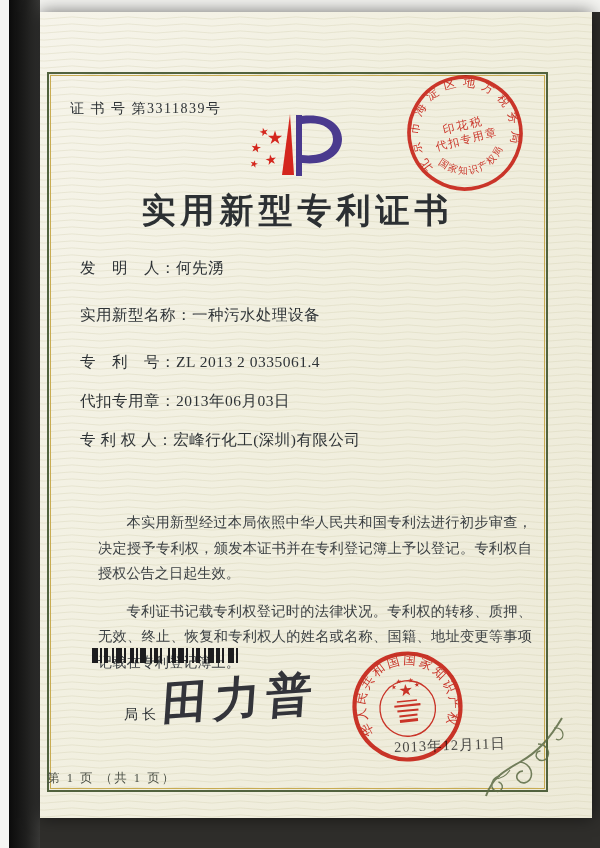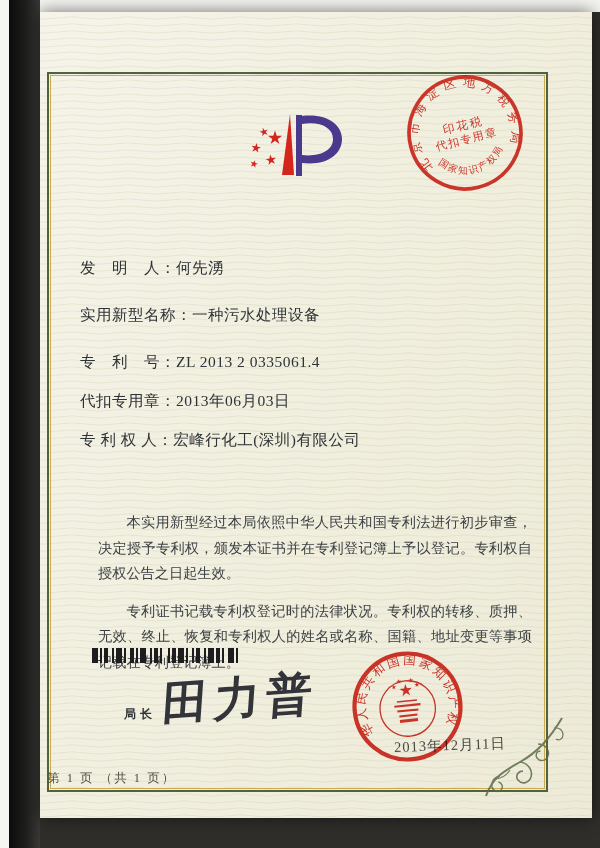--- a/index.html
+++ b/index.html
@@ -29,21 +29,21 @@
   .title{position:absolute;left:7px;right:44px;top:176px;text-align:center;
          font-size:34px;font-weight:700;letter-spacing:5px;color:#2c3033;z-index:2;}
   .fields{position:absolute;left:40px;top:246px;font-size:15.5px;letter-spacing:.5px;z-index:2;}
   .field-row{line-height:20px;white-space:nowrap;}
   .field-row:nth-child(1),.field-row:nth-child(2){margin-bottom:27px;}
   .field-row:nth-child(3),.field-row:nth-child(4),.field-row:nth-child(5){margin-bottom:19px;}
   .paras{position:absolute;left:46px;top:486px;width:458px;font-size:14.2px;
          line-height:25.5px;color:#3a3f42;text-align:justify;z-index:2;}
   .paras p{margin:12px;text-indent:2em;}
   .barcode{position:absolute;left:52px;top:636px;z-index:2;}
-  .director{position:absolute;left:84px;top:694px;font-size:12px;letter-spacing:4px;z-index:2;font-weight:bold;}
+  .director{position:absolute;left:84px;top:694px;font-size:14px;letter-spacing:4px;z-index:2;}
   .signature{position:absolute;left:122px;top:656px;font-size:46px;font-weight:600;color:#33343a;
              transform:rotate(-4deg) skewX(-8deg);z-index:3;letter-spacing:6px;}
   .footer{position:absolute;left:7px;right:44px;top:758px;text-align:left;
           font-size:12.5px;letter-spacing:2px;color:#4a4f45;z-index:2;}
   .seal-tax{position:absolute;left:364px;top:60px;width:122px;height:122px;
             transform:rotate(-14deg);z-index:5;opacity:.92;mix-blend-mode:multiply;}
   .seal-sipo{position:absolute;left:310px;top:637px;width:115px;height:115px;
              transform:rotate(-6deg);z-index:5;opacity:.93;mix-blend-mode:multiply;}
   .seal-date{position:absolute;left:330px;top:724px;width:160px;text-align:center;
              font-size:14.5px;color:#474744;letter-spacing:1px;z-index:4;transform:rotate(-2deg);}
@@ -63,37 +63,39 @@
   <div class="spine"></div>
 
   <div class="page">
 
     <svg class="texture" id="texture" width="552" height="806" viewBox="0 0 552 806">
         <path d="M-10 6 q14 2.2 28 0 q14 -2.2 28 0 q14 2.2 28 0 q14 -2.2 28 0 q14 2.2 28 0 q14 -2.2 28 0 q14 2.2 28 0 q14 -2.2 28 0 q14 2.2 28 0 q14 -2.2 28 0 q14 2.2 28 0 q14 -2.2 28 0 q14 2.2 28 0 q14 -2.2 28 0 q14 2.2 28 0 q14 -2.2 28 0 q14 2.2 28 0 q14 -2.2 28 0 q14 2.2 28 0 q14 -2.2 28 0 q14 2.2 28 0M-10 13 q14 2.2 28 0 q14 -2.2 28 0 q14 2.2 28 0 q14 -2.2 28 0 q14 2.2 28 0 q14 -2.2 28 0 q14 2.2 28 0 q14 -2.2 28 0 q14 2.2 28 0 q14 -2.2 28 0 q14 2.2 28 0 q14 -2.2 28 0 q14 2.2 28 0 q14 -2.2 28 0 q14 2.2 28 0 q14 -2.2 28 0 q14 2.2 28 0 q14 -2.2 28 0 q14 2.2 28 0 q14 -2.2 28 0 q14 2.2 28 0M-10 20 q14 2.2 28 0 q14 -2.2 28 0 q14 2.2 28 0 q14 -2.2 28 0 q14 2.2 28 0 q14 -2.2 28 0 q14 2.2 28 0 q14 -2.2 28 0 q14 2.2 28 0 q14 -2.2 28 0 q14 2.2 28 0 q14 -2.2 28 0 q14 2.2 28 0 q14 -2.2 28 0 q14 2.2 28 0 q14 -2.2 28 0 q14 2.2 28 0 q14 -2.2 28 0 q14 2.2 28 0 q14 -2.2 28 0 q14 2.2 28 0M-10 27 q14 2.2 28 0 q14 -2.2 28 0 q14 2.2 28 0 q14 -2.2 28 0 q14 2.2 28 0 q14 -2.2 28 0 q14 2.2 28 0 q14 -2.2 28 0 q14 2.2 28 0 q14 -2.2 28 0 q14 2.2 28 0 q14 -2.2 28 0 q14 2.2 28 0 q14 -2.2 28 0 q14 2.2 28 0 q14 -2.2 28 0 q14 2.2 28 0 q14 -2.2 28 0 q14 2.2 28 0 q14 -2.2 28 0 q14 2.2 28 0M-10 34 q14 2.2 28 0 q14 -2.2 28 0 q14 2.2 28 0 q14 -2.2 28 0 q14 2.2 28 0 q14 -2.2 28 0 q14 2.2 28 0 q14 -2.2 28 0 q14 2.2 28 0 q14 -2.2 28 0 q14 2.2 28 0 q14 -2.2 28 0 q14 2.2 28 0 q14 -2.2 28 0 q14 2.2 28 0 q14 -2.2 28 0 q14 2.2 28 0 q14 -2.2 28 0 q14 2.2 28 0 q14 -2.2 28 0 q14 2.2 28 0M-10 41 q14 2.2 28 0 q14 -2.2 28 0 q14 2.2 28 0 q14 -2.2 28 0 q14 2.2 28 0 q14 -2.2 28 0 q14 2.2 28 0 q14 -2.2 28 0 q14 2.2 28 0 q14 -2.2 28 0 q14 2.2 28 0 q14 -2.2 28 0 q14 2.2 28 0 q14 -2.2 28 0 q14 2.2 28 0 q14 -2.2 28 0 q14 2.2 28 0 q14 -2.2 28 0 q14 2.2 28 0 q14 -2.2 28 0 q14 2.2 28 0M-10 48 q14 2.2 28 0 q14 -2.2 28 0 q14 2.2 28 0 q14 -2.2 28 0 q14 2.2 28 0 q14 -2.2 28 0 q14 2.2 28 0 q14 -2.2 28 0 q14 2.2 28 0 q14 -2.2 28 0 q14 2.2 28 0 q14 -2.2 28 0 q14 2.2 28 0 q14 -2.2 28 0 q14 2.2 28 0 q14 -2.2 28 0 q14 2.2 28 0 q14 -2.2 28 0 q14 2.2 28 0 q14 -2.2 28 0 q14 2.2 28 0M-10 55 q14 2.2 28 0 q14 -2.2 28 0 q14 2.2 28 0 q14 -2.2 28 0 q14 2.2 28 0 q14 -2.2 28 0 q14 2.2 28 0 q14 -2.2 28 0 q14 2.2 28 0 q14 -2.2 28 0 q14 2.2 28 0 q14 -2.2 28 0 q14 2.2 28 0 q14 -2.2 28 0 q14 2.2 28 0 q14 -2.2 28 0 q14 2.2 28 0 q14 -2.2 28 0 q14 2.2 28 0 q14 -2.2 28 0 q14 2.2 28 0M-10 62 q14 2.2 28 0 q14 -2.2 28 0 q14 2.2 28 0 q14 -2.2 28 0 q14 2.2 28 0 q14 -2.2 28 0 q14 2.2 28 0 q14 -2.2 28 0 q14 2.2 28 0 q14 -2.2 28 0 q14 2.2 28 0 q14 -2.2 28 0 q14 2.2 28 0 q14 -2.2 28 0 q14 2.2 28 0 q14 -2.2 28 0 q14 2.2 28 0 q14 -2.2 28 0 q14 2.2 28 0 q14 -2.2 28 0 q14 2.2 28 0M-10 69 q14 2.2 28 0 q14 -2.2 28 0 q14 2.2 28 0 q14 -2.2 28 0 q14 2.2 28 0 q14 -2.2 28 0 q14 2.2 28 0 q14 -2.2 28 0 q14 2.2 28 0 q14 -2.2 28 0 q14 2.2 28 0 q14 -2.2 28 0 q14 2.2 28 0 q14 -2.2 28 0 q14 2.2 28 0 q14 -2.2 28 0 q14 2.2 28 0 q14 -2.2 28 0 q14 2.2 28 0 q14 -2.2 28 0 q14 2.2 28 0M-10 76 q14 2.2 28 0 q14 -2.2 28 0 q14 2.2 28 0 q14 -2.2 28 0 q14 2.2 28 0 q14 -2.2 28 0 q14 2.2 28 0 q14 -2.2 28 0 q14 2.2 28 0 q14 -2.2 28 0 q14 2.2 28 0 q14 -2.2 28 0 q14 2.2 28 0 q14 -2.2 28 0 q14 2.2 28 0 q14 -2.2 28 0 q14 2.2 28 0 q14 -2.2 28 0 q14 2.2 28 0 q14 -2.2 28 0 q14 2.2 28 0M-10 83 q14 2.2 28 0 q14 -2.2 28 0 q14 2.2 28 0 q14 -2.2 28 0 q14 2.2 28 0 q14 -2.2 28 0 q14 2.2 28 0 q14 -2.2 28 0 q14 2.2 28 0 q14 -2.2 28 0 q14 2.2 28 0 q14 -2.2 28 0 q14 2.2 28 0 q14 -2.2 28 0 q14 2.2 28 0 q14 -2.2 28 0 q14 2.2 28 0 q14 -2.2 28 0 q14 2.2 28 0 q14 -2.2 28 0 q14 2.2 28 0M-10 90 q14 2.2 28 0 q14 -2.2 28 0 q14 2.2 28 0 q14 -2.2 28 0 q14 2.2 28 0 q14 -2.2 28 0 q14 2.2 28 0 q14 -2.2 28 0 q14 2.2 28 0 q14 -2.2 28 0 q14 2.2 28 0 q14 -2.2 28 0 q14 2.2 28 0 q14 -2.2 28 0 q14 2.2 28 0 q14 -2.2 28 0 q14 2.2 28 0 q14 -2.2 28 0 q14 2.2 28 0 q14 -2.2 28 0 q14 2.2 28 0M-10 97 q14 2.2 28 0 q14 -2.2 28 0 q14 2.2 28 0 q14 -2.2 28 0 q14 2.2 28 0 q14 -2.2 28 0 q14 2.2 28 0 q14 -2.2 28 0 q14 2.2 28 0 q14 -2.2 28 0 q14 2.2 28 0 q14 -2.2 28 0 q14 2.2 28 0 q14 -2.2 28 0 q14 2.2 28 0 q14 -2.2 28 0 q14 2.2 28 0 q14 -2.2 28 0 q14 2.2 28 0 q14 -2.2 28 0 q14 2.2 28 0M-10 104 q14 2.2 28 0 q14 -2.2 28 0 q14 2.2 28 0 q14 -2.2 28 0 q14 2.2 28 0 q14 -2.2 28 0 q14 2.2 28 0 q14 -2.2 28 0 q14 2.2 28 0 q14 -2.2 28 0 q14 2.2 28 0 q14 -2.2 28 0 q14 2.2 28 0 q14 -2.2 28 0 q14 2.2 28 0 q14 -2.2 28 0 q14 2.2 28 0 q14 -2.2 28 0 q14 2.2 28 0 q14 -2.2 28 0 q14 2.2 28 0M-10 111 q14 2.2 28 0 q14 -2.2 28 0 q14 2.2 28 0 q14 -2.2 28 0 q14 2.2 28 0 q14 -2.2 28 0 q14 2.2 28 0 q14 -2.2 28 0 q14 2.2 28 0 q14 -2.2 28 0 q14 2.2 28 0 q14 -2.2 28 0 q14 2.2 28 0 q14 -2.2 28 0 q14 2.2 28 0 q14 -2.2 28 0 q14 2.2 28 0 q14 -2.2 28 0 q14 2.2 28 0 q14 -2.2 28 0 q14 2.2 28 0M-10 118 q14 2.2 28 0 q14 -2.2 28 0 q14 2.2 28 0 q14 -2.2 28 0 q14 2.2 28 0 q14 -2.2 28 0 q14 2.2 28 0 q14 -2.2 28 0 q14 2.2 28 0 q14 -2.2 28 0 q14 2.2 28 0 q14 -2.2 28 0 q14 2.2 28 0 q14 -2.2 28 0 q14 2.2 28 0 q14 -2.2 28 0 q14 2.2 28 0 q14 -2.2 28 0 q14 2.2 28 0 q14 -2.2 28 0 q14 2.2 28 0M-10 125 q14 2.2 28 0 q14 -2.2 28 0 q14 2.2 28 0 q14 -2.2 28 0 q14 2.2 28 0 q14 -2.2 28 0 q14 2.2 28 0 q14 -2.2 28 0 q14 2.2 28 0 q14 -2.2 28 0 q14 2.2 28 0 q14 -2.2 28 0 q14 2.2 28 0 q14 -2.2 28 0 q14 2.2 28 0 q14 -2.2 28 0 q14 2.2 28 0 q14 -2.2 28 0 q14 2.2 28 0 q14 -2.2 28 0 q14 2.2 28 0M-10 132 q14 2.2 28 0 q14 -2.2 28 0 q14 2.2 28 0 q14 -2.2 28 0 q14 2.2 28 0 q14 -2.2 28 0 q14 2.2 28 0 q14 -2.2 28 0 q14 2.2 28 0 q14 -2.2 28 0 q14 2.2 28 0 q14 -2.2 28 0 q14 2.2 28 0 q14 -2.2 28 0 q14 2.2 28 0 q14 -2.2 28 0 q14 2.2 28 0 q14 -2.2 28 0 q14 2.2 28 0 q14 -2.2 28 0 q14 2.2 28 0M-10 139 q14 2.2 28 0 q14 -2.2 28 0 q14 2.2 28 0 q14 -2.2 28 0 q14 2.2 28 0 q14 -2.2 28 0 q14 2.2 28 0 q14 -2.2 28 0 q14 2.2 28 0 q14 -2.2 28 0 q14 2.2 28 0 q14 -2.2 28 0 q14 2.2 28 0 q14 -2.2 28 0 q14 2.2 28 0 q14 -2.2 28 0 q14 2.2 28 0 q14 -2.2 28 0 q14 2.2 28 0 q14 -2.2 28 0 q14 2.2 28 0M-10 146 q14 2.2 28 0 q14 -2.2 28 0 q14 2.2 28 0 q14 -2.2 28 0 q14 2.2 28 0 q14 -2.2 28 0 q14 2.2 28 0 q14 -2.2 28 0 q14 2.2 28 0 q14 -2.2 28 0 q14 2.2 28 0 q14 -2.2 28 0 q14 2.2 28 0 q14 -2.2 28 0 q14 2.2 28 0 q14 -2.2 28 0 q14 2.2 28 0 q14 -2.2 28 0 q14 2.2 28 0 q14 -2.2 28 0 q14 2.2 28 0M-10 153 q14 2.2 28 0 q14 -2.2 28 0 q14 2.2 28 0 q14 -2.2 28 0 q14 2.2 28 0 q14 -2.2 28 0 q14 2.2 28 0 q14 -2.2 28 0 q14 2.2 28 0 q14 -2.2 28 0 q14 2.2 28 0 q14 -2.2 28 0 q14 2.2 28 0 q14 -2.2 28 0 q14 2.2 28 0 q14 -2.2 28 0 q14 2.2 28 0 q14 -2.2 28 0 q14 2.2 28 0 q14 -2.2 28 0 q14 2.2 28 0M-10 160 q14 2.2 28 0 q14 -2.2 28 0 q14 2.2 28 0 q14 -2.2 28 0 q14 2.2 28 0 q14 -2.2 28 0 q14 2.2 28 0 q14 -2.2 28 0 q14 2.2 28 0 q14 -2.2 28 0 q14 2.2 28 0 q14 -2.2 28 0 q14 2.2 28 0 q14 -2.2 28 0 q14 2.2 28 0 q14 -2.2 28 0 q14 2.2 28 0 q14 -2.2 28 0 q14 2.2 28 0 q14 -2.2 28 0 q14 2.2 28 0M-10 167 q14 2.2 28 0 q14 -2.2 28 0 q14 2.2 28 0 q14 -2.2 28 0 q14 2.2 28 0 q14 -2.2 28 0 q14 2.2 28 0 q14 -2.2 28 0 q14 2.2 28 0 q14 -2.2 28 0 q14 2.2 28 0 q14 -2.2 28 0 q14 2.2 28 0 q14 -2.2 28 0 q14 2.2 28 0 q14 -2.2 28 0 q14 2.2 28 0 q14 -2.2 28 0 q14 2.2 28 0 q14 -2.2 28 0 q14 2.2 28 0M-10 174 q14 2.2 28 0 q14 -2.2 28 0 q14 2.2 28 0 q14 -2.2 28 0 q14 2.2 28 0 q14 -2.2 28 0 q14 2.2 28 0 q14 -2.2 28 0 q14 2.2 28 0 q14 -2.2 28 0 q14 2.2 28 0 q14 -2.2 28 0 q14 2.2 28 0 q14 -2.2 28 0 q14 2.2 28 0 q14 -2.2 28 0 q14 2.2 28 0 q14 -2.2 28 0 q14 2.2 28 0 q14 -2.2 28 0 q14 2.2 28 0M-10 181 q14 2.2 28 0 q14 -2.2 28 0 q14 2.2 28 0 q14 -2.2 28 0 q14 2.2 28 0 q14 -2.2 28 0 q14 2.2 28 0 q14 -2.2 28 0 q14 2.2 28 0 q14 -2.2 28 0 q14 2.2 28 0 q14 -2.2 28 0 q14 2.2 28 0 q14 -2.2 28 0 q14 2.2 28 0 q14 -2.2 28 0 q14 2.2 28 0 q14 -2.2 28 0 q14 2.2 28 0 q14 -2.2 28 0 q14 2.2 28 0M-10 188 q14 2.2 28 0 q14 -2.2 28 0 q14 2.2 28 0 q14 -2.2 28 0 q14 2.2 28 0 q14 -2.2 28 0 q14 2.2 28 0 q14 -2.2 28 0 q14 2.2 28 0 q14 -2.2 28 0 q14 2.2 28 0 q14 -2.2 28 0 q14 2.2 28 0 q14 -2.2 28 0 q14 2.2 28 0 q14 -2.2 28 0 q14 2.2 28 0 q14 -2.2 28 0 q14 2.2 28 0 q14 -2.2 28 0 q14 2.2 28 0M-10 195 q14 2.2 28 0 q14 -2.2 28 0 q14 2.2 28 0 q14 -2.2 28 0 q14 2.2 28 0 q14 -2.2 28 0 q14 2.2 28 0 q14 -2.2 28 0 q14 2.2 28 0 q14 -2.2 28 0 q14 2.2 28 0 q14 -2.2 28 0 q14 2.2 28 0 q14 -2.2 28 0 q14 2.2 28 0 q14 -2.2 28 0 q14 2.2 28 0 q14 -2.2 28 0 q14 2.2 28 0 q14 -2.2 28 0 q14 2.2 28 0M-10 202 q14 2.2 28 0 q14 -2.2 28 0 q14 2.2 28 0 q14 -2.2 28 0 q14 2.2 28 0 q14 -2.2 28 0 q14 2.2 28 0 q14 -2.2 28 0 q14 2.2 28 0 q14 -2.2 28 0 q14 2.2 28 0 q14 -2.2 28 0 q14 2.2 28 0 q14 -2.2 28 0 q14 2.2 28 0 q14 -2.2 28 0 q14 2.2 28 0 q14 -2.2 28 0 q14 2.2 28 0 q14 -2.2 28 0 q14 2.2 28 0M-10 209 q14 2.2 28 0 q14 -2.2 28 0 q14 2.2 28 0 q14 -2.2 28 0 q14 2.2 28 0 q14 -2.2 28 0 q14 2.2 28 0 q14 -2.2 28 0 q14 2.2 28 0 q14 -2.2 28 0 q14 2.2 28 0 q14 -2.2 28 0 q14 2.2 28 0 q14 -2.2 28 0 q14 2.2 28 0 q14 -2.2 28 0 q14 2.2 28 0 q14 -2.2 28 0 q14 2.2 28 0 q14 -2.2 28 0 q14 2.2 28 0M-10 216 q14 2.2 28 0 q14 -2.2 28 0 q14 2.2 28 0 q14 -2.2 28 0 q14 2.2 28 0 q14 -2.2 28 0 q14 2.2 28 0 q14 -2.2 28 0 q14 2.2 28 0 q14 -2.2 28 0 q14 2.2 28 0 q14 -2.2 28 0 q14 2.2 28 0 q14 -2.2 28 0 q14 2.2 28 0 q14 -2.2 28 0 q14 2.2 28 0 q14 -2.2 28 0 q14 2.2 28 0 q14 -2.2 28 0 q14 2.2 28 0M-10 223 q14 2.2 28 0 q14 -2.2 28 0 q14 2.2 28 0 q14 -2.2 28 0 q14 2.2 28 0 q14 -2.2 28 0 q14 2.2 28 0 q14 -2.2 28 0 q14 2.2 28 0 q14 -2.2 28 0 q14 2.2 28 0 q14 -2.2 28 0 q14 2.2 28 0 q14 -2.2 28 0 q14 2.2 28 0 q14 -2.2 28 0 q14 2.2 28 0 q14 -2.2 28 0 q14 2.2 28 0 q14 -2.2 28 0 q14 2.2 28 0M-10 230 q14 2.2 28 0 q14 -2.2 28 0 q14 2.2 28 0 q14 -2.2 28 0 q14 2.2 28 0 q14 -2.2 28 0 q14 2.2 28 0 q14 -2.2 28 0 q14 2.2 28 0 q14 -2.2 28 0 q14 2.2 28 0 q14 -2.2 28 0 q14 2.2 28 0 q14 -2.2 28 0 q14 2.2 28 0 q14 -2.2 28 0 q14 2.2 28 0 q14 -2.2 28 0 q14 2.2 28 0 q14 -2.2 28 0 q14 2.2 28 0M-10 237 q14 2.2 28 0 q14 -2.2 28 0 q14 2.2 28 0 q14 -2.2 28 0 q14 2.2 28 0 q14 -2.2 28 0 q14 2.2 28 0 q14 -2.2 28 0 q14 2.2 28 0 q14 -2.2 28 0 q14 2.2 28 0 q14 -2.2 28 0 q14 2.2 28 0 q14 -2.2 28 0 q14 2.2 28 0 q14 -2.2 28 0 q14 2.2 28 0 q14 -2.2 28 0 q14 2.2 28 0 q14 -2.2 28 0 q14 2.2 28 0M-10 244 q14 2.2 28 0 q14 -2.2 28 0 q14 2.2 28 0 q14 -2.2 28 0 q14 2.2 28 0 q14 -2.2 28 0 q14 2.2 28 0 q14 -2.2 28 0 q14 2.2 28 0 q14 -2.2 28 0 q14 2.2 28 0 q14 -2.2 28 0 q14 2.2 28 0 q14 -2.2 28 0 q14 2.2 28 0 q14 -2.2 28 0 q14 2.2 28 0 q14 -2.2 28 0 q14 2.2 28 0 q14 -2.2 28 0 q14 2.2 28 0M-10 251 q14 2.2 28 0 q14 -2.2 28 0 q14 2.2 28 0 q14 -2.2 28 0 q14 2.2 28 0 q14 -2.2 28 0 q14 2.2 28 0 q14 -2.2 28 0 q14 2.2 28 0 q14 -2.2 28 0 q14 2.2 28 0 q14 -2.2 28 0 q14 2.2 28 0 q14 -2.2 28 0 q14 2.2 28 0 q14 -2.2 28 0 q14 2.2 28 0 q14 -2.2 28 0 q14 2.2 28 0 q14 -2.2 28 0 q14 2.2 28 0M-10 258 q14 2.2 28 0 q14 -2.2 28 0 q14 2.2 28 0 q14 -2.2 28 0 q14 2.2 28 0 q14 -2.2 28 0 q14 2.2 28 0 q14 -2.2 28 0 q14 2.2 28 0 q14 -2.2 28 0 q14 2.2 28 0 q14 -2.2 28 0 q14 2.2 28 0 q14 -2.2 28 0 q14 2.2 28 0 q14 -2.2 28 0 q14 2.2 28 0 q14 -2.2 28 0 q14 2.2 28 0 q14 -2.2 28 0 q14 2.2 28 0M-10 265 q14 2.2 28 0 q14 -2.2 28 0 q14 2.2 28 0 q14 -2.2 28 0 q14 2.2 28 0 q14 -2.2 28 0 q14 2.2 28 0 q14 -2.2 28 0 q14 2.2 28 0 q14 -2.2 28 0 q14 2.2 28 0 q14 -2.2 28 0 q14 2.2 28 0 q14 -2.2 28 0 q14 2.2 28 0 q14 -2.2 28 0 q14 2.2 28 0 q14 -2.2 28 0 q14 2.2 28 0 q14 -2.2 28 0 q14 2.2 28 0M-10 272 q14 2.2 28 0 q14 -2.2 28 0 q14 2.2 28 0 q14 -2.2 28 0 q14 2.2 28 0 q14 -2.2 28 0 q14 2.2 28 0 q14 -2.2 28 0 q14 2.2 28 0 q14 -2.2 28 0 q14 2.2 28 0 q14 -2.2 28 0 q14 2.2 28 0 q14 -2.2 28 0 q14 2.2 28 0 q14 -2.2 28 0 q14 2.2 28 0 q14 -2.2 28 0 q14 2.2 28 0 q14 -2.2 28 0 q14 2.2 28 0M-10 279 q14 2.2 28 0 q14 -2.2 28 0 q14 2.2 28 0 q14 -2.2 28 0 q14 2.2 28 0 q14 -2.2 28 0 q14 2.2 28 0 q14 -2.2 28 0 q14 2.2 28 0 q14 -2.2 28 0 q14 2.2 28 0 q14 -2.2 28 0 q14 2.2 28 0 q14 -2.2 28 0 q14 2.2 28 0 q14 -2.2 28 0 q14 2.2 28 0 q14 -2.2 28 0 q14 2.2 28 0 q14 -2.2 28 0 q14 2.2 28 0M-10 286 q14 2.2 28 0 q14 -2.2 28 0 q14 2.2 28 0 q14 -2.2 28 0 q14 2.2 28 0 q14 -2.2 28 0 q14 2.2 28 0 q14 -2.2 28 0 q14 2.2 28 0 q14 -2.2 28 0 q14 2.2 28 0 q14 -2.2 28 0 q14 2.2 28 0 q14 -2.2 28 0 q14 2.2 28 0 q14 -2.2 28 0 q14 2.2 28 0 q14 -2.2 28 0 q14 2.2 28 0 q14 -2.2 28 0 q14 2.2 28 0M-10 293 q14 2.2 28 0 q14 -2.2 28 0 q14 2.2 28 0 q14 -2.2 28 0 q14 2.2 28 0 q14 -2.2 28 0 q14 2.2 28 0 q14 -2.2 28 0 q14 2.2 28 0 q14 -2.2 28 0 q14 2.2 28 0 q14 -2.2 28 0 q14 2.2 28 0 q14 -2.2 28 0 q14 2.2 28 0 q14 -2.2 28 0 q14 2.2 28 0 q14 -2.2 28 0 q14 2.2 28 0 q14 -2.2 28 0 q14 2.2 28 0M-10 300 q14 2.2 28 0 q14 -2.2 28 0 q14 2.2 28 0 q14 -2.2 28 0 q14 2.2 28 0 q14 -2.2 28 0 q14 2.2 28 0 q14 -2.2 28 0 q14 2.2 28 0 q14 -2.2 28 0 q14 2.2 28 0 q14 -2.2 28 0 q14 2.2 28 0 q14 -2.2 28 0 q14 2.2 28 0 q14 -2.2 28 0 q14 2.2 28 0 q14 -2.2 28 0 q14 2.2 28 0 q14 -2.2 28 0 q14 2.2 28 0M-10 307 q14 2.2 28 0 q14 -2.2 28 0 q14 2.2 28 0 q14 -2.2 28 0 q14 2.2 28 0 q14 -2.2 28 0 q14 2.2 28 0 q14 -2.2 28 0 q14 2.2 28 0 q14 -2.2 28 0 q14 2.2 28 0 q14 -2.2 28 0 q14 2.2 28 0 q14 -2.2 28 0 q14 2.2 28 0 q14 -2.2 28 0 q14 2.2 28 0 q14 -2.2 28 0 q14 2.2 28 0 q14 -2.2 28 0 q14 2.2 28 0M-10 314 q14 2.2 28 0 q14 -2.2 28 0 q14 2.2 28 0 q14 -2.2 28 0 q14 2.2 28 0 q14 -2.2 28 0 q14 2.2 28 0 q14 -2.2 28 0 q14 2.2 28 0 q14 -2.2 28 0 q14 2.2 28 0 q14 -2.2 28 0 q14 2.2 28 0 q14 -2.2 28 0 q14 2.2 28 0 q14 -2.2 28 0 q14 2.2 28 0 q14 -2.2 28 0 q14 2.2 28 0 q14 -2.2 28 0 q14 2.2 28 0M-10 321 q14 2.2 28 0 q14 -2.2 28 0 q14 2.2 28 0 q14 -2.2 28 0 q14 2.2 28 0 q14 -2.2 28 0 q14 2.2 28 0 q14 -2.2 28 0 q14 2.2 28 0 q14 -2.2 28 0 q14 2.2 28 0 q14 -2.2 28 0 q14 2.2 28 0 q14 -2.2 28 0 q14 2.2 28 0 q14 -2.2 28 0 q14 2.2 28 0 q14 -2.2 28 0 q14 2.2 28 0 q14 -2.2 28 0 q14 2.2 28 0M-10 328 q14 2.2 28 0 q14 -2.2 28 0 q14 2.2 28 0 q14 -2.2 28 0 q14 2.2 28 0 q14 -2.2 28 0 q14 2.2 28 0 q14 -2.2 28 0 q14 2.2 28 0 q14 -2.2 28 0 q14 2.2 28 0 q14 -2.2 28 0 q14 2.2 28 0 q14 -2.2 28 0 q14 2.2 28 0 q14 -2.2 28 0 q14 2.2 28 0 q14 -2.2 28 0 q14 2.2 28 0 q14 -2.2 28 0 q14 2.2 28 0M-10 335 q14 2.2 28 0 q14 -2.2 28 0 q14 2.2 28 0 q14 -2.2 28 0 q14 2.2 28 0 q14 -2.2 28 0 q14 2.2 28 0 q14 -2.2 28 0 q14 2.2 28 0 q14 -2.2 28 0 q14 2.2 28 0 q14 -2.2 28 0 q14 2.2 28 0 q14 -2.2 28 0 q14 2.2 28 0 q14 -2.2 28 0 q14 2.2 28 0 q14 -2.2 28 0 q14 2.2 28 0 q14 -2.2 28 0 q14 2.2 28 0M-10 342 q14 2.2 28 0 q14 -2.2 28 0 q14 2.2 28 0 q14 -2.2 28 0 q14 2.2 28 0 q14 -2.2 28 0 q14 2.2 28 0 q14 -2.2 28 0 q14 2.2 28 0 q14 -2.2 28 0 q14 2.2 28 0 q14 -2.2 28 0 q14 2.2 28 0 q14 -2.2 28 0 q14 2.2 28 0 q14 -2.2 28 0 q14 2.2 28 0 q14 -2.2 28 0 q14 2.2 28 0 q14 -2.2 28 0 q14 2.2 28 0M-10 349 q14 2.2 28 0 q14 -2.2 28 0 q14 2.2 28 0 q14 -2.2 28 0 q14 2.2 28 0 q14 -2.2 28 0 q14 2.2 28 0 q14 -2.2 28 0 q14 2.2 28 0 q14 -2.2 28 0 q14 2.2 28 0 q14 -2.2 28 0 q14 2.2 28 0 q14 -2.2 28 0 q14 2.2 28 0 q14 -2.2 28 0 q14 2.2 28 0 q14 -2.2 28 0 q14 2.2 28 0 q14 -2.2 28 0 q14 2.2 28 0M-10 356 q14 2.2 28 0 q14 -2.2 28 0 q14 2.2 28 0 q14 -2.2 28 0 q14 2.2 28 0 q14 -2.2 28 0 q14 2.2 28 0 q14 -2.2 28 0 q14 2.2 28 0 q14 -2.2 28 0 q14 2.2 28 0 q14 -2.2 28 0 q14 2.2 28 0 q14 -2.2 28 0 q14 2.2 28 0 q14 -2.2 28 0 q14 2.2 28 0 q14 -2.2 28 0 q14 2.2 28 0 q14 -2.2 28 0 q14 2.2 28 0M-10 363 q14 2.2 28 0 q14 -2.2 28 0 q14 2.2 28 0 q14 -2.2 28 0 q14 2.2 28 0 q14 -2.2 28 0 q14 2.2 28 0 q14 -2.2 28 0 q14 2.2 28 0 q14 -2.2 28 0 q14 2.2 28 0 q14 -2.2 28 0 q14 2.2 28 0 q14 -2.2 28 0 q14 2.2 28 0 q14 -2.2 28 0 q14 2.2 28 0 q14 -2.2 28 0 q14 2.2 28 0 q14 -2.2 28 0 q14 2.2 28 0M-10 370 q14 2.2 28 0 q14 -2.2 28 0 q14 2.2 28 0 q14 -2.2 28 0 q14 2.2 28 0 q14 -2.2 28 0 q14 2.2 28 0 q14 -2.2 28 0 q14 2.2 28 0 q14 -2.2 28 0 q14 2.2 28 0 q14 -2.2 28 0 q14 2.2 28 0 q14 -2.2 28 0 q14 2.2 28 0 q14 -2.2 28 0 q14 2.2 28 0 q14 -2.2 28 0 q14 2.2 28 0 q14 -2.2 28 0 q14 2.2 28 0M-10 377 q14 2.2 28 0 q14 -2.2 28 0 q14 2.2 28 0 q14 -2.2 28 0 q14 2.2 28 0 q14 -2.2 28 0 q14 2.2 28 0 q14 -2.2 28 0 q14 2.2 28 0 q14 -2.2 28 0 q14 2.2 28 0 q14 -2.2 28 0 q14 2.2 28 0 q14 -2.2 28 0 q14 2.2 28 0 q14 -2.2 28 0 q14 2.2 28 0 q14 -2.2 28 0 q14 2.2 28 0 q14 -2.2 28 0 q14 2.2 28 0M-10 384 q14 2.2 28 0 q14 -2.2 28 0 q14 2.2 28 0 q14 -2.2 28 0 q14 2.2 28 0 q14 -2.2 28 0 q14 2.2 28 0 q14 -2.2 28 0 q14 2.2 28 0 q14 -2.2 28 0 q14 2.2 28 0 q14 -2.2 28 0 q14 2.2 28 0 q14 -2.2 28 0 q14 2.2 28 0 q14 -2.2 28 0 q14 2.2 28 0 q14 -2.2 28 0 q14 2.2 28 0 q14 -2.2 28 0 q14 2.2 28 0M-10 391 q14 2.2 28 0 q14 -2.2 28 0 q14 2.2 28 0 q14 -2.2 28 0 q14 2.2 28 0 q14 -2.2 28 0 q14 2.2 28 0 q14 -2.2 28 0 q14 2.2 28 0 q14 -2.2 28 0 q14 2.2 28 0 q14 -2.2 28 0 q14 2.2 28 0 q14 -2.2 28 0 q14 2.2 28 0 q14 -2.2 28 0 q14 2.2 28 0 q14 -2.2 28 0 q14 2.2 28 0 q14 -2.2 28 0 q14 2.2 28 0M-10 398 q14 2.2 28 0 q14 -2.2 28 0 q14 2.2 28 0 q14 -2.2 28 0 q14 2.2 28 0 q14 -2.2 28 0 q14 2.2 28 0 q14 -2.2 28 0 q14 2.2 28 0 q14 -2.2 28 0 q14 2.2 28 0 q14 -2.2 28 0 q14 2.2 28 0 q14 -2.2 28 0 q14 2.2 28 0 q14 -2.2 28 0 q14 2.2 28 0 q14 -2.2 28 0 q14 2.2 28 0 q14 -2.2 28 0 q14 2.2 28 0M-10 405 q14 2.2 28 0 q14 -2.2 28 0 q14 2.2 28 0 q14 -2.2 28 0 q14 2.2 28 0 q14 -2.2 28 0 q14 2.2 28 0 q14 -2.2 28 0 q14 2.2 28 0 q14 -2.2 28 0 q14 2.2 28 0 q14 -2.2 28 0 q14 2.2 28 0 q14 -2.2 28 0 q14 2.2 28 0 q14 -2.2 28 0 q14 2.2 28 0 q14 -2.2 28 0 q14 2.2 28 0 q14 -2.2 28 0 q14 2.2 28 0M-10 412 q14 2.2 28 0 q14 -2.2 28 0 q14 2.2 28 0 q14 -2.2 28 0 q14 2.2 28 0 q14 -2.2 28 0 q14 2.2 28 0 q14 -2.2 28 0 q14 2.2 28 0 q14 -2.2 28 0 q14 2.2 28 0 q14 -2.2 28 0 q14 2.2 28 0 q14 -2.2 28 0 q14 2.2 28 0 q14 -2.2 28 0 q14 2.2 28 0 q14 -2.2 28 0 q14 2.2 28 0 q14 -2.2 28 0 q14 2.2 28 0M-10 419 q14 2.2 28 0 q14 -2.2 28 0 q14 2.2 28 0 q14 -2.2 28 0 q14 2.2 28 0 q14 -2.2 28 0 q14 2.2 28 0 q14 -2.2 28 0 q14 2.2 28 0 q14 -2.2 28 0 q14 2.2 28 0 q14 -2.2 28 0 q14 2.2 28 0 q14 -2.2 28 0 q14 2.2 28 0 q14 -2.2 28 0 q14 2.2 28 0 q14 -2.2 28 0 q14 2.2 28 0 q14 -2.2 28 0 q14 2.2 28 0M-10 426 q14 2.2 28 0 q14 -2.2 28 0 q14 2.2 28 0 q14 -2.2 28 0 q14 2.2 28 0 q14 -2.2 28 0 q14 2.2 28 0 q14 -2.2 28 0 q14 2.2 28 0 q14 -2.2 28 0 q14 2.2 28 0 q14 -2.2 28 0 q14 2.2 28 0 q14 -2.2 28 0 q14 2.2 28 0 q14 -2.2 28 0 q14 2.2 28 0 q14 -2.2 28 0 q14 2.2 28 0 q14 -2.2 28 0 q14 2.2 28 0M-10 433 q14 2.2 28 0 q14 -2.2 28 0 q14 2.2 28 0 q14 -2.2 28 0 q14 2.2 28 0 q14 -2.2 28 0 q14 2.2 28 0 q14 -2.2 28 0 q14 2.2 28 0 q14 -2.2 28 0 q14 2.2 28 0 q14 -2.2 28 0 q14 2.2 28 0 q14 -2.2 28 0 q14 2.2 28 0 q14 -2.2 28 0 q14 2.2 28 0 q14 -2.2 28 0 q14 2.2 28 0 q14 -2.2 28 0 q14 2.2 28 0M-10 440 q14 2.2 28 0 q14 -2.2 28 0 q14 2.2 28 0 q14 -2.2 28 0 q14 2.2 28 0 q14 -2.2 28 0 q14 2.2 28 0 q14 -2.2 28 0 q14 2.2 28 0 q14 -2.2 28 0 q14 2.2 28 0 q14 -2.2 28 0 q14 2.2 28 0 q14 -2.2 28 0 q14 2.2 28 0 q14 -2.2 28 0 q14 2.2 28 0 q14 -2.2 28 0 q14 2.2 28 0 q14 -2.2 28 0 q14 2.2 28 0M-10 447 q14 2.2 28 0 q14 -2.2 28 0 q14 2.2 28 0 q14 -2.2 28 0 q14 2.2 28 0 q14 -2.2 28 0 q14 2.2 28 0 q14 -2.2 28 0 q14 2.2 28 0 q14 -2.2 28 0 q14 2.2 28 0 q14 -2.2 28 0 q14 2.2 28 0 q14 -2.2 28 0 q14 2.2 28 0 q14 -2.2 28 0 q14 2.2 28 0 q14 -2.2 28 0 q14 2.2 28 0 q14 -2.2 28 0 q14 2.2 28 0M-10 454 q14 2.2 28 0 q14 -2.2 28 0 q14 2.2 28 0 q14 -2.2 28 0 q14 2.2 28 0 q14 -2.2 28 0 q14 2.2 28 0 q14 -2.2 28 0 q14 2.2 28 0 q14 -2.2 28 0 q14 2.2 28 0 q14 -2.2 28 0 q14 2.2 28 0 q14 -2.2 28 0 q14 2.2 28 0 q14 -2.2 28 0 q14 2.2 28 0 q14 -2.2 28 0 q14 2.2 28 0 q14 -2.2 28 0 q14 2.2 28 0M-10 461 q14 2.2 28 0 q14 -2.2 28 0 q14 2.2 28 0 q14 -2.2 28 0 q14 2.2 28 0 q14 -2.2 28 0 q14 2.2 28 0 q14 -2.2 28 0 q14 2.2 28 0 q14 -2.2 28 0 q14 2.2 28 0 q14 -2.2 28 0 q14 2.2 28 0 q14 -2.2 28 0 q14 2.2 28 0 q14 -2.2 28 0 q14 2.2 28 0 q14 -2.2 28 0 q14 2.2 28 0 q14 -2.2 28 0 q14 2.2 28 0M-10 468 q14 2.2 28 0 q14 -2.2 28 0 q14 2.2 28 0 q14 -2.2 28 0 q14 2.2 28 0 q14 -2.2 28 0 q14 2.2 28 0 q14 -2.2 28 0 q14 2.2 28 0 q14 -2.2 28 0 q14 2.2 28 0 q14 -2.2 28 0 q14 2.2 28 0 q14 -2.2 28 0 q14 2.2 28 0 q14 -2.2 28 0 q14 2.2 28 0 q14 -2.2 28 0 q14 2.2 28 0 q14 -2.2 28 0 q14 2.2 28 0M-10 475 q14 2.2 28 0 q14 -2.2 28 0 q14 2.2 28 0 q14 -2.2 28 0 q14 2.2 28 0 q14 -2.2 28 0 q14 2.2 28 0 q14 -2.2 28 0 q14 2.2 28 0 q14 -2.2 28 0 q14 2.2 28 0 q14 -2.2 28 0 q14 2.2 28 0 q14 -2.2 28 0 q14 2.2 28 0 q14 -2.2 28 0 q14 2.2 28 0 q14 -2.2 28 0 q14 2.2 28 0 q14 -2.2 28 0 q14 2.2 28 0M-10 482 q14 2.2 28 0 q14 -2.2 28 0 q14 2.2 28 0 q14 -2.2 28 0 q14 2.2 28 0 q14 -2.2 28 0 q14 2.2 28 0 q14 -2.2 28 0 q14 2.2 28 0 q14 -2.2 28 0 q14 2.2 28 0 q14 -2.2 28 0 q14 2.2 28 0 q14 -2.2 28 0 q14 2.2 28 0 q14 -2.2 28 0 q14 2.2 28 0 q14 -2.2 28 0 q14 2.2 28 0 q14 -2.2 28 0 q14 2.2 28 0M-10 489 q14 2.2 28 0 q14 -2.2 28 0 q14 2.2 28 0 q14 -2.2 28 0 q14 2.2 28 0 q14 -2.2 28 0 q14 2.2 28 0 q14 -2.2 28 0 q14 2.2 28 0 q14 -2.2 28 0 q14 2.2 28 0 q14 -2.2 28 0 q14 2.2 28 0 q14 -2.2 28 0 q14 2.2 28 0 q14 -2.2 28 0 q14 2.2 28 0 q14 -2.2 28 0 q14 2.2 28 0 q14 -2.2 28 0 q14 2.2 28 0M-10 496 q14 2.2 28 0 q14 -2.2 28 0 q14 2.2 28 0 q14 -2.2 28 0 q14 2.2 28 0 q14 -2.2 28 0 q14 2.2 28 0 q14 -2.2 28 0 q14 2.2 28 0 q14 -2.2 28 0 q14 2.2 28 0 q14 -2.2 28 0 q14 2.2 28 0 q14 -2.2 28 0 q14 2.2 28 0 q14 -2.2 28 0 q14 2.2 28 0 q14 -2.2 28 0 q14 2.2 28 0 q14 -2.2 28 0 q14 2.2 28 0M-10 503 q14 2.2 28 0 q14 -2.2 28 0 q14 2.2 28 0 q14 -2.2 28 0 q14 2.2 28 0 q14 -2.2 28 0 q14 2.2 28 0 q14 -2.2 28 0 q14 2.2 28 0 q14 -2.2 28 0 q14 2.2 28 0 q14 -2.2 28 0 q14 2.2 28 0 q14 -2.2 28 0 q14 2.2 28 0 q14 -2.2 28 0 q14 2.2 28 0 q14 -2.2 28 0 q14 2.2 28 0 q14 -2.2 28 0 q14 2.2 28 0M-10 510 q14 2.2 28 0 q14 -2.2 28 0 q14 2.2 28 0 q14 -2.2 28 0 q14 2.2 28 0 q14 -2.2 28 0 q14 2.2 28 0 q14 -2.2 28 0 q14 2.2 28 0 q14 -2.2 28 0 q14 2.2 28 0 q14 -2.2 28 0 q14 2.2 28 0 q14 -2.2 28 0 q14 2.2 28 0 q14 -2.2 28 0 q14 2.2 28 0 q14 -2.2 28 0 q14 2.2 28 0 q14 -2.2 28 0 q14 2.2 28 0M-10 517 q14 2.2 28 0 q14 -2.2 28 0 q14 2.2 28 0 q14 -2.2 28 0 q14 2.2 28 0 q14 -2.2 28 0 q14 2.2 28 0 q14 -2.2 28 0 q14 2.2 28 0 q14 -2.2 28 0 q14 2.2 28 0 q14 -2.2 28 0 q14 2.2 28 0 q14 -2.2 28 0 q14 2.2 28 0 q14 -2.2 28 0 q14 2.2 28 0 q14 -2.2 28 0 q14 2.2 28 0 q14 -2.2 28 0 q14 2.2 28 0M-10 524 q14 2.2 28 0 q14 -2.2 28 0 q14 2.2 28 0 q14 -2.2 28 0 q14 2.2 28 0 q14 -2.2 28 0 q14 2.2 28 0 q14 -2.2 28 0 q14 2.2 28 0 q14 -2.2 28 0 q14 2.2 28 0 q14 -2.2 28 0 q14 2.2 28 0 q14 -2.2 28 0 q14 2.2 28 0 q14 -2.2 28 0 q14 2.2 28 0 q14 -2.2 28 0 q14 2.2 28 0 q14 -2.2 28 0 q14 2.2 28 0M-10 531 q14 2.2 28 0 q14 -2.2 28 0 q14 2.2 28 0 q14 -2.2 28 0 q14 2.2 28 0 q14 -2.2 28 0 q14 2.2 28 0 q14 -2.2 28 0 q14 2.2 28 0 q14 -2.2 28 0 q14 2.2 28 0 q14 -2.2 28 0 q14 2.2 28 0 q14 -2.2 28 0 q14 2.2 28 0 q14 -2.2 28 0 q14 2.2 28 0 q14 -2.2 28 0 q14 2.2 28 0 q14 -2.2 28 0 q14 2.2 28 0M-10 538 q14 2.2 28 0 q14 -2.2 28 0 q14 2.2 28 0 q14 -2.2 28 0 q14 2.2 28 0 q14 -2.2 28 0 q14 2.2 28 0 q14 -2.2 28 0 q14 2.2 28 0 q14 -2.2 28 0 q14 2.2 28 0 q14 -2.2 28 0 q14 2.2 28 0 q14 -2.2 28 0 q14 2.2 28 0 q14 -2.2 28 0 q14 2.2 28 0 q14 -2.2 28 0 q14 2.2 28 0 q14 -2.2 28 0 q14 2.2 28 0M-10 545 q14 2.2 28 0 q14 -2.2 28 0 q14 2.2 28 0 q14 -2.2 28 0 q14 2.2 28 0 q14 -2.2 28 0 q14 2.2 28 0 q14 -2.2 28 0 q14 2.2 28 0 q14 -2.2 28 0 q14 2.2 28 0 q14 -2.2 28 0 q14 2.2 28 0 q14 -2.2 28 0 q14 2.2 28 0 q14 -2.2 28 0 q14 2.2 28 0 q14 -2.2 28 0 q14 2.2 28 0 q14 -2.2 28 0 q14 2.2 28 0M-10 552 q14 2.2 28 0 q14 -2.2 28 0 q14 2.2 28 0 q14 -2.2 28 0 q14 2.2 28 0 q14 -2.2 28 0 q14 2.2 28 0 q14 -2.2 28 0 q14 2.2 28 0 q14 -2.2 28 0 q14 2.2 28 0 q14 -2.2 28 0 q14 2.2 28 0 q14 -2.2 28 0 q14 2.2 28 0 q14 -2.2 28 0 q14 2.2 28 0 q14 -2.2 28 0 q14 2.2 28 0 q14 -2.2 28 0 q14 2.2 28 0M-10 559 q14 2.2 28 0 q14 -2.2 28 0 q14 2.2 28 0 q14 -2.2 28 0 q14 2.2 28 0 q14 -2.2 28 0 q14 2.2 28 0 q14 -2.2 28 0 q14 2.2 28 0 q14 -2.2 28 0 q14 2.2 28 0 q14 -2.2 28 0 q14 2.2 28 0 q14 -2.2 28 0 q14 2.2 28 0 q14 -2.2 28 0 q14 2.2 28 0 q14 -2.2 28 0 q14 2.2 28 0 q14 -2.2 28 0 q14 2.2 28 0M-10 566 q14 2.2 28 0 q14 -2.2 28 0 q14 2.2 28 0 q14 -2.2 28 0 q14 2.2 28 0 q14 -2.2 28 0 q14 2.2 28 0 q14 -2.2 28 0 q14 2.2 28 0 q14 -2.2 28 0 q14 2.2 28 0 q14 -2.2 28 0 q14 2.2 28 0 q14 -2.2 28 0 q14 2.2 28 0 q14 -2.2 28 0 q14 2.2 28 0 q14 -2.2 28 0 q14 2.2 28 0 q14 -2.2 28 0 q14 2.2 28 0M-10 573 q14 2.2 28 0 q14 -2.2 28 0 q14 2.2 28 0 q14 -2.2 28 0 q14 2.2 28 0 q14 -2.2 28 0 q14 2.2 28 0 q14 -2.2 28 0 q14 2.2 28 0 q14 -2.2 28 0 q14 2.2 28 0 q14 -2.2 28 0 q14 2.2 28 0 q14 -2.2 28 0 q14 2.2 28 0 q14 -2.2 28 0 q14 2.2 28 0 q14 -2.2 28 0 q14 2.2 28 0 q14 -2.2 28 0 q14 2.2 28 0M-10 580 q14 2.2 28 0 q14 -2.2 28 0 q14 2.2 28 0 q14 -2.2 28 0 q14 2.2 28 0 q14 -2.2 28 0 q14 2.2 28 0 q14 -2.2 28 0 q14 2.2 28 0 q14 -2.2 28 0 q14 2.2 28 0 q14 -2.2 28 0 q14 2.2 28 0 q14 -2.2 28 0 q14 2.2 28 0 q14 -2.2 28 0 q14 2.2 28 0 q14 -2.2 28 0 q14 2.2 28 0 q14 -2.2 28 0 q14 2.2 28 0M-10 587 q14 2.2 28 0 q14 -2.2 28 0 q14 2.2 28 0 q14 -2.2 28 0 q14 2.2 28 0 q14 -2.2 28 0 q14 2.2 28 0 q14 -2.2 28 0 q14 2.2 28 0 q14 -2.2 28 0 q14 2.2 28 0 q14 -2.2 28 0 q14 2.2 28 0 q14 -2.2 28 0 q14 2.2 28 0 q14 -2.2 28 0 q14 2.2 28 0 q14 -2.2 28 0 q14 2.2 28 0 q14 -2.2 28 0 q14 2.2 28 0M-10 594 q14 2.2 28 0 q14 -2.2 28 0 q14 2.2 28 0 q14 -2.2 28 0 q14 2.2 28 0 q14 -2.2 28 0 q14 2.2 28 0 q14 -2.2 28 0 q14 2.2 28 0 q14 -2.2 28 0 q14 2.2 28 0 q14 -2.2 28 0 q14 2.2 28 0 q14 -2.2 28 0 q14 2.2 28 0 q14 -2.2 28 0 q14 2.2 28 0 q14 -2.2 28 0 q14 2.2 28 0 q14 -2.2 28 0 q14 2.2 28 0M-10 601 q14 2.2 28 0 q14 -2.2 28 0 q14 2.2 28 0 q14 -2.2 28 0 q14 2.2 28 0 q14 -2.2 28 0 q14 2.2 28 0 q14 -2.2 28 0 q14 2.2 28 0 q14 -2.2 28 0 q14 2.2 28 0 q14 -2.2 28 0 q14 2.2 28 0 q14 -2.2 28 0 q14 2.2 28 0 q14 -2.2 28 0 q14 2.2 28 0 q14 -2.2 28 0 q14 2.2 28 0 q14 -2.2 28 0 q14 2.2 28 0M-10 608 q14 2.2 28 0 q14 -2.2 28 0 q14 2.2 28 0 q14 -2.2 28 0 q14 2.2 28 0 q14 -2.2 28 0 q14 2.2 28 0 q14 -2.2 28 0 q14 2.2 28 0 q14 -2.2 28 0 q14 2.2 28 0 q14 -2.2 28 0 q14 2.2 28 0 q14 -2.2 28 0 q14 2.2 28 0 q14 -2.2 28 0 q14 2.2 28 0 q14 -2.2 28 0 q14 2.2 28 0 q14 -2.2 28 0 q14 2.2 28 0M-10 615 q14 2.2 28 0 q14 -2.2 28 0 q14 2.2 28 0 q14 -2.2 28 0 q14 2.2 28 0 q14 -2.2 28 0 q14 2.2 28 0 q14 -2.2 28 0 q14 2.2 28 0 q14 -2.2 28 0 q14 2.2 28 0 q14 -2.2 28 0 q14 2.2 28 0 q14 -2.2 28 0 q14 2.2 28 0 q14 -2.2 28 0 q14 2.2 28 0 q14 -2.2 28 0 q14 2.2 28 0 q14 -2.2 28 0 q14 2.2 28 0M-10 622 q14 2.2 28 0 q14 -2.2 28 0 q14 2.2 28 0 q14 -2.2 28 0 q14 2.2 28 0 q14 -2.2 28 0 q14 2.2 28 0 q14 -2.2 28 0 q14 2.2 28 0 q14 -2.2 28 0 q14 2.2 28 0 q14 -2.2 28 0 q14 2.2 28 0 q14 -2.2 28 0 q14 2.2 28 0 q14 -2.2 28 0 q14 2.2 28 0 q14 -2.2 28 0 q14 2.2 28 0 q14 -2.2 28 0 q14 2.2 28 0M-10 629 q14 2.2 28 0 q14 -2.2 28 0 q14 2.2 28 0 q14 -2.2 28 0 q14 2.2 28 0 q14 -2.2 28 0 q14 2.2 28 0 q14 -2.2 28 0 q14 2.2 28 0 q14 -2.2 28 0 q14 2.2 28 0 q14 -2.2 28 0 q14 2.2 28 0 q14 -2.2 28 0 q14 2.2 28 0 q14 -2.2 28 0 q14 2.2 28 0 q14 -2.2 28 0 q14 2.2 28 0 q14 -2.2 28 0 q14 2.2 28 0M-10 636 q14 2.2 28 0 q14 -2.2 28 0 q14 2.2 28 0 q14 -2.2 28 0 q14 2.2 28 0 q14 -2.2 28 0 q14 2.2 28 0 q14 -2.2 28 0 q14 2.2 28 0 q14 -2.2 28 0 q14 2.2 28 0 q14 -2.2 28 0 q14 2.2 28 0 q14 -2.2 28 0 q14 2.2 28 0 q14 -2.2 28 0 q14 2.2 28 0 q14 -2.2 28 0 q14 2.2 28 0 q14 -2.2 28 0 q14 2.2 28 0M-10 643 q14 2.2 28 0 q14 -2.2 28 0 q14 2.2 28 0 q14 -2.2 28 0 q14 2.2 28 0 q14 -2.2 28 0 q14 2.2 28 0 q14 -2.2 28 0 q14 2.2 28 0 q14 -2.2 28 0 q14 2.2 28 0 q14 -2.2 28 0 q14 2.2 28 0 q14 -2.2 28 0 q14 2.2 28 0 q14 -2.2 28 0 q14 2.2 28 0 q14 -2.2 28 0 q14 2.2 28 0 q14 -2.2 28 0 q14 2.2 28 0M-10 650 q14 2.2 28 0 q14 -2.2 28 0 q14 2.2 28 0 q14 -2.2 28 0 q14 2.2 28 0 q14 -2.2 28 0 q14 2.2 28 0 q14 -2.2 28 0 q14 2.2 28 0 q14 -2.2 28 0 q14 2.2 28 0 q14 -2.2 28 0 q14 2.2 28 0 q14 -2.2 28 0 q14 2.2 28 0 q14 -2.2 28 0 q14 2.2 28 0 q14 -2.2 28 0 q14 2.2 28 0 q14 -2.2 28 0 q14 2.2 28 0M-10 657 q14 2.2 28 0 q14 -2.2 28 0 q14 2.2 28 0 q14 -2.2 28 0 q14 2.2 28 0 q14 -2.2 28 0 q14 2.2 28 0 q14 -2.2 28 0 q14 2.2 28 0 q14 -2.2 28 0 q14 2.2 28 0 q14 -2.2 28 0 q14 2.2 28 0 q14 -2.2 28 0 q14 2.2 28 0 q14 -2.2 28 0 q14 2.2 28 0 q14 -2.2 28 0 q14 2.2 28 0 q14 -2.2 28 0 q14 2.2 28 0M-10 664 q14 2.2 28 0 q14 -2.2 28 0 q14 2.2 28 0 q14 -2.2 28 0 q14 2.2 28 0 q14 -2.2 28 0 q14 2.2 28 0 q14 -2.2 28 0 q14 2.2 28 0 q14 -2.2 28 0 q14 2.2 28 0 q14 -2.2 28 0 q14 2.2 28 0 q14 -2.2 28 0 q14 2.2 28 0 q14 -2.2 28 0 q14 2.2 28 0 q14 -2.2 28 0 q14 2.2 28 0 q14 -2.2 28 0 q14 2.2 28 0M-10 671 q14 2.2 28 0 q14 -2.2 28 0 q14 2.2 28 0 q14 -2.2 28 0 q14 2.2 28 0 q14 -2.2 28 0 q14 2.2 28 0 q14 -2.2 28 0 q14 2.2 28 0 q14 -2.2 28 0 q14 2.2 28 0 q14 -2.2 28 0 q14 2.2 28 0 q14 -2.2 28 0 q14 2.2 28 0 q14 -2.2 28 0 q14 2.2 28 0 q14 -2.2 28 0 q14 2.2 28 0 q14 -2.2 28 0 q14 2.2 28 0M-10 678 q14 2.2 28 0 q14 -2.2 28 0 q14 2.2 28 0 q14 -2.2 28 0 q14 2.2 28 0 q14 -2.2 28 0 q14 2.2 28 0 q14 -2.2 28 0 q14 2.2 28 0 q14 -2.2 28 0 q14 2.2 28 0 q14 -2.2 28 0 q14 2.2 28 0 q14 -2.2 28 0 q14 2.2 28 0 q14 -2.2 28 0 q14 2.2 28 0 q14 -2.2 28 0 q14 2.2 28 0 q14 -2.2 28 0 q14 2.2 28 0M-10 685 q14 2.2 28 0 q14 -2.2 28 0 q14 2.2 28 0 q14 -2.2 28 0 q14 2.2 28 0 q14 -2.2 28 0 q14 2.2 28 0 q14 -2.2 28 0 q14 2.2 28 0 q14 -2.2 28 0 q14 2.2 28 0 q14 -2.2 28 0 q14 2.2 28 0 q14 -2.2 28 0 q14 2.2 28 0 q14 -2.2 28 0 q14 2.2 28 0 q14 -2.2 28 0 q14 2.2 28 0 q14 -2.2 28 0 q14 2.2 28 0M-10 692 q14 2.2 28 0 q14 -2.2 28 0 q14 2.2 28 0 q14 -2.2 28 0 q14 2.2 28 0 q14 -2.2 28 0 q14 2.2 28 0 q14 -2.2 28 0 q14 2.2 28 0 q14 -2.2 28 0 q14 2.2 28 0 q14 -2.2 28 0 q14 2.2 28 0 q14 -2.2 28 0 q14 2.2 28 0 q14 -2.2 28 0 q14 2.2 28 0 q14 -2.2 28 0 q14 2.2 28 0 q14 -2.2 28 0 q14 2.2 28 0M-10 699 q14 2.2 28 0 q14 -2.2 28 0 q14 2.2 28 0 q14 -2.2 28 0 q14 2.2 28 0 q14 -2.2 28 0 q14 2.2 28 0 q14 -2.2 28 0 q14 2.2 28 0 q14 -2.2 28 0 q14 2.2 28 0 q14 -2.2 28 0 q14 2.2 28 0 q14 -2.2 28 0 q14 2.2 28 0 q14 -2.2 28 0 q14 2.2 28 0 q14 -2.2 28 0 q14 2.2 28 0 q14 -2.2 28 0 q14 2.2 28 0M-10 706 q14 2.2 28 0 q14 -2.2 28 0 q14 2.2 28 0 q14 -2.2 28 0 q14 2.2 28 0 q14 -2.2 28 0 q14 2.2 28 0 q14 -2.2 28 0 q14 2.2 28 0 q14 -2.2 28 0 q14 2.2 28 0 q14 -2.2 28 0 q14 2.2 28 0 q14 -2.2 28 0 q14 2.2 28 0 q14 -2.2 28 0 q14 2.2 28 0 q14 -2.2 28 0 q14 2.2 28 0 q14 -2.2 28 0 q14 2.2 28 0M-10 713 q14 2.2 28 0 q14 -2.2 28 0 q14 2.2 28 0 q14 -2.2 28 0 q14 2.2 28 0 q14 -2.2 28 0 q14 2.2 28 0 q14 -2.2 28 0 q14 2.2 28 0 q14 -2.2 28 0 q14 2.2 28 0 q14 -2.2 28 0 q14 2.2 28 0 q14 -2.2 28 0 q14 2.2 28 0 q14 -2.2 28 0 q14 2.2 28 0 q14 -2.2 28 0 q14 2.2 28 0 q14 -2.2 28 0 q14 2.2 28 0M-10 720 q14 2.2 28 0 q14 -2.2 28 0 q14 2.2 28 0 q14 -2.2 28 0 q14 2.2 28 0 q14 -2.2 28 0 q14 2.2 28 0 q14 -2.2 28 0 q14 2.2 28 0 q14 -2.2 28 0 q14 2.2 28 0 q14 -2.2 28 0 q14 2.2 28 0 q14 -2.2 28 0 q14 2.2 28 0 q14 -2.2 28 0 q14 2.2 28 0 q14 -2.2 28 0 q14 2.2 28 0 q14 -2.2 28 0 q14 2.2 28 0M-10 727 q14 2.2 28 0 q14 -2.2 28 0 q14 2.2 28 0 q14 -2.2 28 0 q14 2.2 28 0 q14 -2.2 28 0 q14 2.2 28 0 q14 -2.2 28 0 q14 2.2 28 0 q14 -2.2 28 0 q14 2.2 28 0 q14 -2.2 28 0 q14 2.2 28 0 q14 -2.2 28 0 q14 2.2 28 0 q14 -2.2 28 0 q14 2.2 28 0 q14 -2.2 28 0 q14 2.2 28 0 q14 -2.2 28 0 q14 2.2 28 0M-10 734 q14 2.2 28 0 q14 -2.2 28 0 q14 2.2 28 0 q14 -2.2 28 0 q14 2.2 28 0 q14 -2.2 28 0 q14 2.2 28 0 q14 -2.2 28 0 q14 2.2 28 0 q14 -2.2 28 0 q14 2.2 28 0 q14 -2.2 28 0 q14 2.2 28 0 q14 -2.2 28 0 q14 2.2 28 0 q14 -2.2 28 0 q14 2.2 28 0 q14 -2.2 28 0 q14 2.2 28 0 q14 -2.2 28 0 q14 2.2 28 0M-10 741 q14 2.2 28 0 q14 -2.2 28 0 q14 2.2 28 0 q14 -2.2 28 0 q14 2.2 28 0 q14 -2.2 28 0 q14 2.2 28 0 q14 -2.2 28 0 q14 2.2 28 0 q14 -2.2 28 0 q14 2.2 28 0 q14 -2.2 28 0 q14 2.2 28 0 q14 -2.2 28 0 q14 2.2 28 0 q14 -2.2 28 0 q14 2.2 28 0 q14 -2.2 28 0 q14 2.2 28 0 q14 -2.2 28 0 q14 2.2 28 0M-10 748 q14 2.2 28 0 q14 -2.2 28 0 q14 2.2 28 0 q14 -2.2 28 0 q14 2.2 28 0 q14 -2.2 28 0 q14 2.2 28 0 q14 -2.2 28 0 q14 2.2 28 0 q14 -2.2 28 0 q14 2.2 28 0 q14 -2.2 28 0 q14 2.2 28 0 q14 -2.2 28 0 q14 2.2 28 0 q14 -2.2 28 0 q14 2.2 28 0 q14 -2.2 28 0 q14 2.2 28 0 q14 -2.2 28 0 q14 2.2 28 0M-10 755 q14 2.2 28 0 q14 -2.2 28 0 q14 2.2 28 0 q14 -2.2 28 0 q14 2.2 28 0 q14 -2.2 28 0 q14 2.2 28 0 q14 -2.2 28 0 q14 2.2 28 0 q14 -2.2 28 0 q14 2.2 28 0 q14 -2.2 28 0 q14 2.2 28 0 q14 -2.2 28 0 q14 2.2 28 0 q14 -2.2 28 0 q14 2.2 28 0 q14 -2.2 28 0 q14 2.2 28 0 q14 -2.2 28 0 q14 2.2 28 0M-10 762 q14 2.2 28 0 q14 -2.2 28 0 q14 2.2 28 0 q14 -2.2 28 0 q14 2.2 28 0 q14 -2.2 28 0 q14 2.2 28 0 q14 -2.2 28 0 q14 2.2 28 0 q14 -2.2 28 0 q14 2.2 28 0 q14 -2.2 28 0 q14 2.2 28 0 q14 -2.2 28 0 q14 2.2 28 0 q14 -2.2 28 0 q14 2.2 28 0 q14 -2.2 28 0 q14 2.2 28 0 q14 -2.2 28 0 q14 2.2 28 0M-10 769 q14 2.2 28 0 q14 -2.2 28 0 q14 2.2 28 0 q14 -2.2 28 0 q14 2.2 28 0 q14 -2.2 28 0 q14 2.2 28 0 q14 -2.2 28 0 q14 2.2 28 0 q14 -2.2 28 0 q14 2.2 28 0 q14 -2.2 28 0 q14 2.2 28 0 q14 -2.2 28 0 q14 2.2 28 0 q14 -2.2 28 0 q14 2.2 28 0 q14 -2.2 28 0 q14 2.2 28 0 q14 -2.2 28 0 q14 2.2 28 0M-10 776 q14 2.2 28 0 q14 -2.2 28 0 q14 2.2 28 0 q14 -2.2 28 0 q14 2.2 28 0 q14 -2.2 28 0 q14 2.2 28 0 q14 -2.2 28 0 q14 2.2 28 0 q14 -2.2 28 0 q14 2.2 28 0 q14 -2.2 28 0 q14 2.2 28 0 q14 -2.2 28 0 q14 2.2 28 0 q14 -2.2 28 0 q14 2.2 28 0 q14 -2.2 28 0 q14 2.2 28 0 q14 -2.2 28 0 q14 2.2 28 0M-10 783 q14 2.2 28 0 q14 -2.2 28 0 q14 2.2 28 0 q14 -2.2 28 0 q14 2.2 28 0 q14 -2.2 28 0 q14 2.2 28 0 q14 -2.2 28 0 q14 2.2 28 0 q14 -2.2 28 0 q14 2.2 28 0 q14 -2.2 28 0 q14 2.2 28 0 q14 -2.2 28 0 q14 2.2 28 0 q14 -2.2 28 0 q14 2.2 28 0 q14 -2.2 28 0 q14 2.2 28 0 q14 -2.2 28 0 q14 2.2 28 0M-10 790 q14 2.2 28 0 q14 -2.2 28 0 q14 2.2 28 0 q14 -2.2 28 0 q14 2.2 28 0 q14 -2.2 28 0 q14 2.2 28 0 q14 -2.2 28 0 q14 2.2 28 0 q14 -2.2 28 0 q14 2.2 28 0 q14 -2.2 28 0 q14 2.2 28 0 q14 -2.2 28 0 q14 2.2 28 0 q14 -2.2 28 0 q14 2.2 28 0 q14 -2.2 28 0 q14 2.2 28 0 q14 -2.2 28 0 q14 2.2 28 0M-10 797 q14 2.2 28 0 q14 -2.2 28 0 q14 2.2 28 0 q14 -2.2 28 0 q14 2.2 28 0 q14 -2.2 28 0 q14 2.2 28 0 q14 -2.2 28 0 q14 2.2 28 0 q14 -2.2 28 0 q14 2.2 28 0 q14 -2.2 28 0 q14 2.2 28 0 q14 -2.2 28 0 q14 2.2 28 0 q14 -2.2 28 0 q14 2.2 28 0 q14 -2.2 28 0 q14 2.2 28 0 q14 -2.2 28 0 q14 2.2 28 0M-10 804 q14 2.2 28 0 q14 -2.2 28 0 q14 2.2 28 0 q14 -2.2 28 0 q14 2.2 28 0 q14 -2.2 28 0 q14 2.2 28 0 q14 -2.2 28 0 q14 2.2 28 0 q14 -2.2 28 0 q14 2.2 28 0 q14 -2.2 28 0 q14 2.2 28 0 q14 -2.2 28 0 q14 2.2 28 0 q14 -2.2 28 0 q14 2.2 28 0 q14 -2.2 28 0 q14 2.2 28 0 q14 -2.2 28 0 q14 2.2 28 0" fill="none" stroke="#cbc9a6" stroke-width="0.75" opacity="0.42"></path>
       </svg>
 
     <div class="frame"></div>
 
+    <div class="cert-no">证 书 号 第3311839号</div>
 
     <svg class="logo" width="102" height="90" viewBox="0 0 102 90">
       <defs>
         <path id="st" d="M0,-1 L0.2245,-0.309 0.9511,-0.309 0.3633,0.118 0.5878,0.809 0,0.382 -0.5878,0.809 -0.3633,0.118 -0.9511,-0.309 -0.2245,-0.309 Z"></path>
       </defs>
       <polygon class="logo-red" points="42,2 34,63 46,63"></polygon>
       <rect class="logo-purple" x="48" y="3" width="6" height="61"></rect>
       <path class="logo-purple" d="M54 4 C78 1 94 12 94 27 C94 43 78 54 54 51 L54 43 C71 45 85 39 85 27 C85 15 71 9 54 12 Z"></path>
       <g class="logo-red">
         <use href="#st" transform="translate(27,26) scale(7.5)"></use>
         <use href="#st" transform="translate(16,20) scale(4.5) rotate(-15)"></use>
         <use href="#st" transform="translate(8,36) scale(5) rotate(10)"></use>
         <use href="#st" transform="translate(23,48) scale(5.5) rotate(-10)"></use>
         <use href="#st" transform="translate(6,52) scale(4) rotate(15)"></use>
       </g>
     </svg>
 
+    <div class="title">实用新型专利证书</div>
 
     <div class="fields">
       <div class="field-row"><span>发　明　人：</span><span>何先湧</span></div>
       <div class="field-row"><span>实用新型名称：</span><span>一种污水处理设备</span></div>
       <div class="field-row"><span>专　利　号：</span><span>ZL 2013 2 0335061.4</span></div>
       <div class="field-row"><span>代扣专用章：</span><span>2013年06月03日</span></div>
       <div class="field-row"><span>专 利 权 人：</span><span>宏峰行化工(深圳)有限公司</span></div>
     </div>
 
     <div class="paras">

